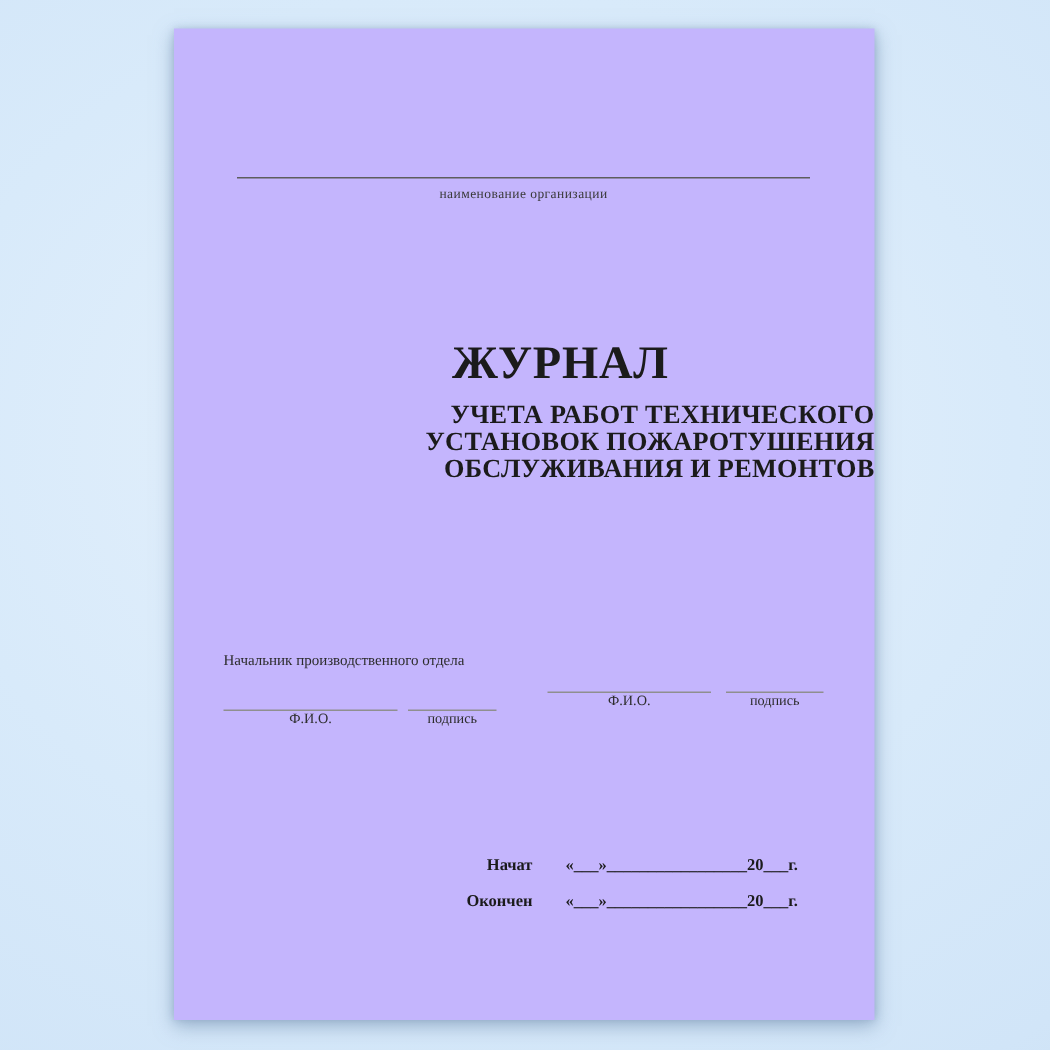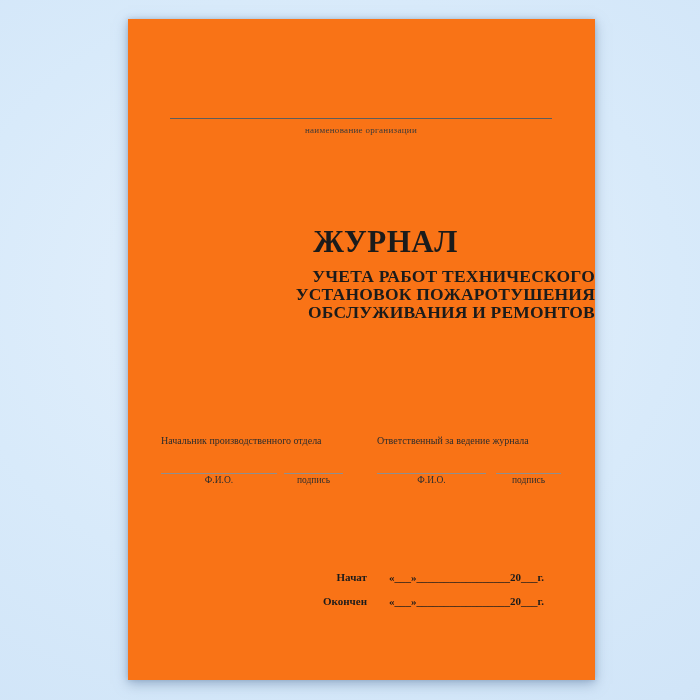--- a/index.html
+++ b/index.html
@@ -6,23 +6,23 @@
   html, body { width: 700px; height: 700px; overflow: hidden; }
   body {
     font-family: "Liberation Serif", "DejaVu Serif", serif;
     background: radial-gradient(115% 95% at 45% 42%,
                 #e6f1fc 0%, #d8eafa 45%, #d1e5f8 75%, #c9ddf2 100%);
     position: relative;
   }
 
   .paper {
     position: absolute;
-    left: 128px; top: 19px;
+    left: 116px; top: 19px;
     width: 467px; height: 661px;
-    background: #f97316;
+    background: #c4b5fd;
     box-shadow: 0 4px 12px rgba(103, 133, 168, 0.55),
                 0 0 5px rgba(103, 133, 168, 0.35);
     color: #1c1c1c;
   }
 
   
   .org-line {
     position: absolute;
     left: 42px; right: 43px; top: 99px;
     border-top: 1px solid #5d5d5d;
@@ -124,21 +124,20 @@
 
   <div class="sig-col left">
     <div class="sig-role">Начальник производственного отдела</div>
     <div class="sig-lines">
       <div class="sigline name">Ф.И.О.</div>
       <div class="sigline sign">подпись</div>
     </div>
   </div>
 
   <div class="sig-col right">
-    <div class="sig-role">Ответственный за ведение журнала</div>
     <div class="sig-lines">
       <div class="sigline name">Ф.И.О.</div>
       <div class="sigline sign">подпись</div>
     </div>
   </div>
 
   <div class="dates">
     <div class="date-row">
       <span class="date-label">Начат</span>
       <span class="date-value">«___»_________________20___г.</span>

